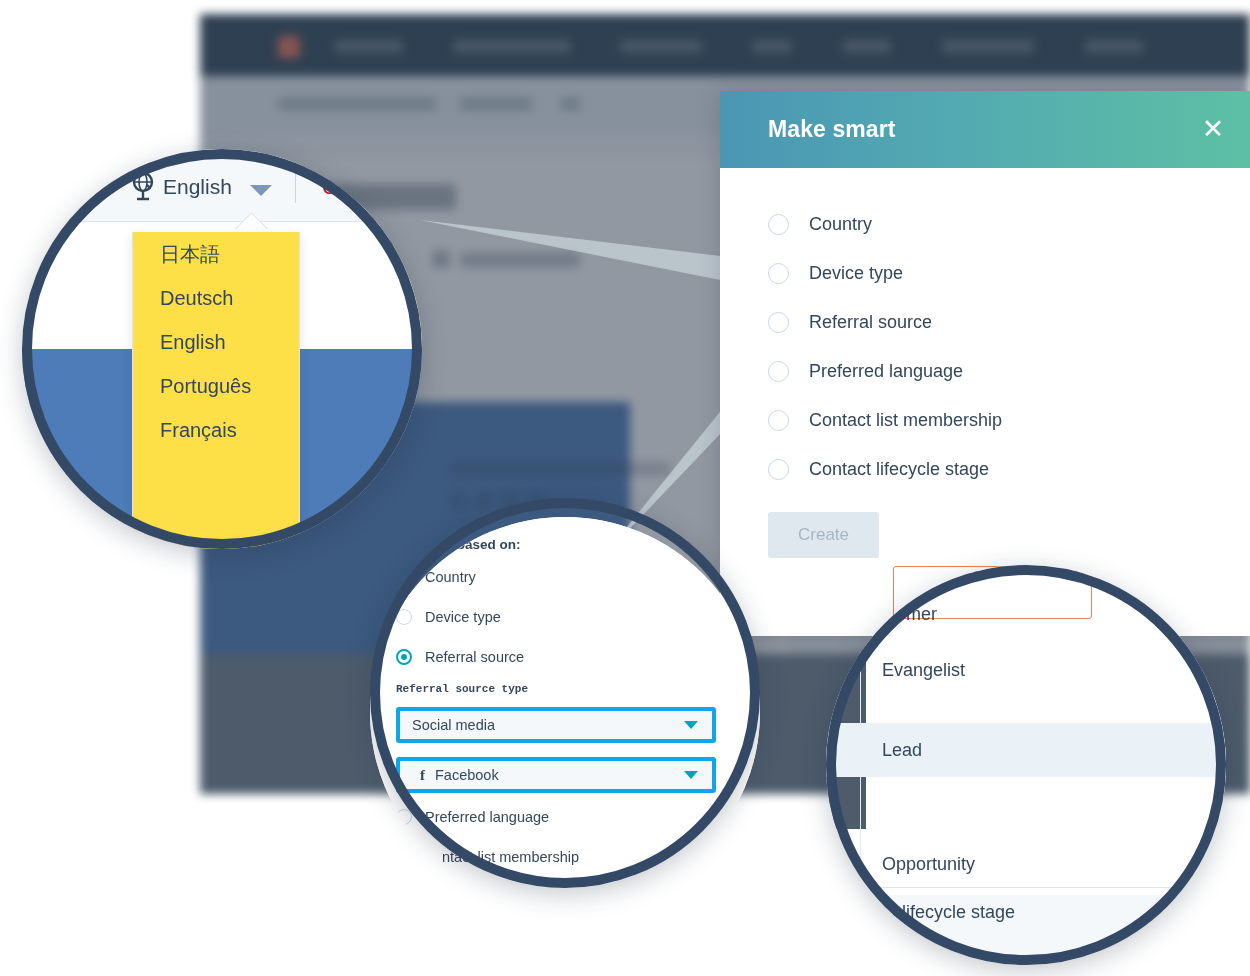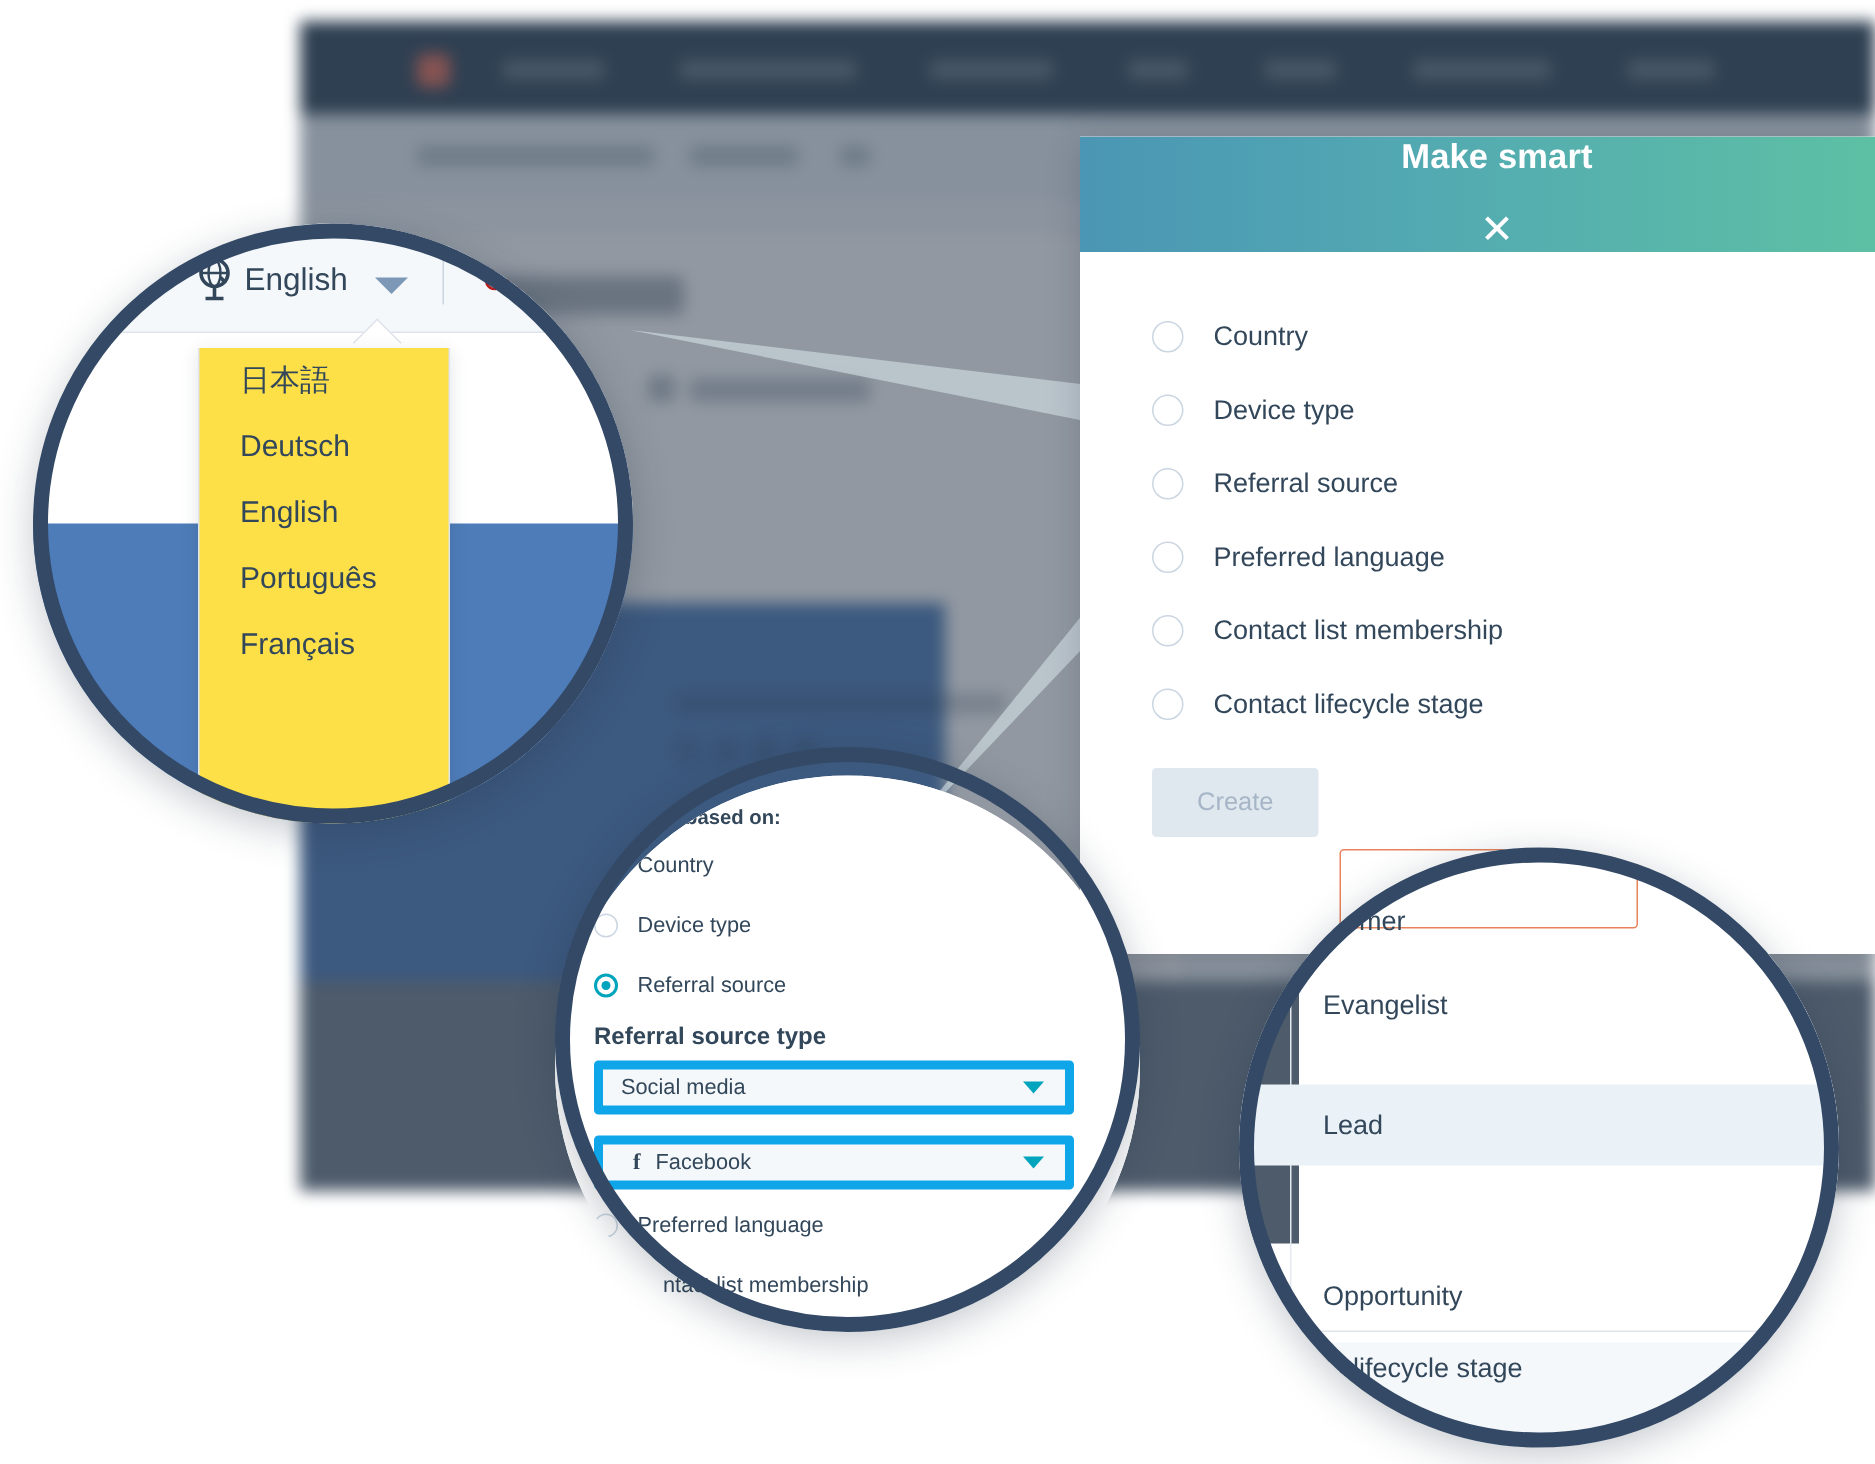--- a/index.html
+++ b/index.html
@@ -42,21 +42,21 @@
   #modal{
     position:absolute;left:720px;top:91px;width:530px;height:545px;
     background:#ffffff;z-index:10;
     box-shadow:0 3px 22px rgba(20,35,55,.18);
     overflow:hidden;
   }
   #modal-header{
     height:77px;
     background:linear-gradient(90deg,#4a96b4 0%,#52a8b2 40%,#5dc0a4 100%);
     display:flex;align-items:center;justify-content:space-between;
-    padding:0 22px 0 48px;box-sizing:border-box;flex-direction:column;
+    padding:0 22px 0 48px;box-sizing:border-box;
   }
   #modal-title{color:#fff;font-size:23px;font-weight:bold;letter-spacing:.1px;}
   #modal-close{color:#fff;font-size:27px;line-height:1;font-weight:300;cursor:pointer;
     width:30px;height:30px;display:flex;align-items:center;justify-content:center;}
   #modal-body{padding:40px 48px 0 48px;}
   #modal-sub{font-size:15px;font-weight:bold;color:#33475b;margin-bottom:22px;}
   .opt{display:flex;align-items:center;height:33px;margin-bottom:16px;cursor:pointer;}
   .radio{
     width:21px;height:21px;border-radius:50%;border:1.6px solid #cbd6e2;
     box-sizing:border-box;background:#fff;flex:none;
@@ -99,24 +99,24 @@
   
   #mag2{left:370px;top:517px;width:390px;height:390px;}
   #mag2-ring{left:370px;top:498px;width:390px;height:390px;}
   #m2-inner{position:absolute;left:0;top:0;width:390px;height:390px;background:#fff;}
   #m2-sub{position:absolute;left:26px;top:20px;font-size:13.5px;font-weight:bold;color:#33475b;white-space:nowrap;}
   .m2-opt{position:absolute;display:flex;align-items:center;}
   .m2-radio{width:16px;height:16px;border-radius:50%;border:1.4px solid #cbd6e2;box-sizing:border-box;background:#fff;flex:none;}
   .m2-radio.on{border:2px solid #00a4bd;position:relative;}
   .m2-radio.on::after{content:"";position:absolute;left:3px;top:3px;width:6px;height:6px;border-radius:50%;background:#00a4bd;}
   .m2-lbl{font-size:14.5px;color:#33475b;margin-left:13px;white-space:nowrap;}
-  #m2-fieldlabel{position:absolute;left:26px;top:166px;font-size:16px;font-weight:bold;color:#33475b;}
+  #m2-fieldlabel{position:absolute;left:26px;top:166px;font-size:11px;font-weight:bold;color:#33475b;font-family:Liberation Mono, monospace;}
   .m2-select{
     position:absolute;left:26px;width:320px;height:36px;background:#f5f8fa;
-    border:6px solid #0ea5e9;border-radius:3px;box-sizing:border-box;
+    border:4px solid #0ea5e9;border-radius:3px;box-sizing:border-box;
     display:flex;align-items:center;padding:0 12px;
   }
   .m2-select .txt{font-size:14.5px;color:#33475b;}
   .m2-select .fb{font-size:15px;font-weight:bold;color:#33475b;margin-right:10px;margin-left:8px;font-family:"Liberation Serif",serif;}
   .m2-select .dd{position:absolute;right:14px;width:0;height:0;
     border-left:7px solid transparent;border-right:7px solid transparent;border-top:8px solid #00a4bd;}
 
   
   #mag3{left:826px;top:565px;width:400px;height:400px;}
   #mag3-ring{left:826px;top:565px;width:400px;height:400px;}

